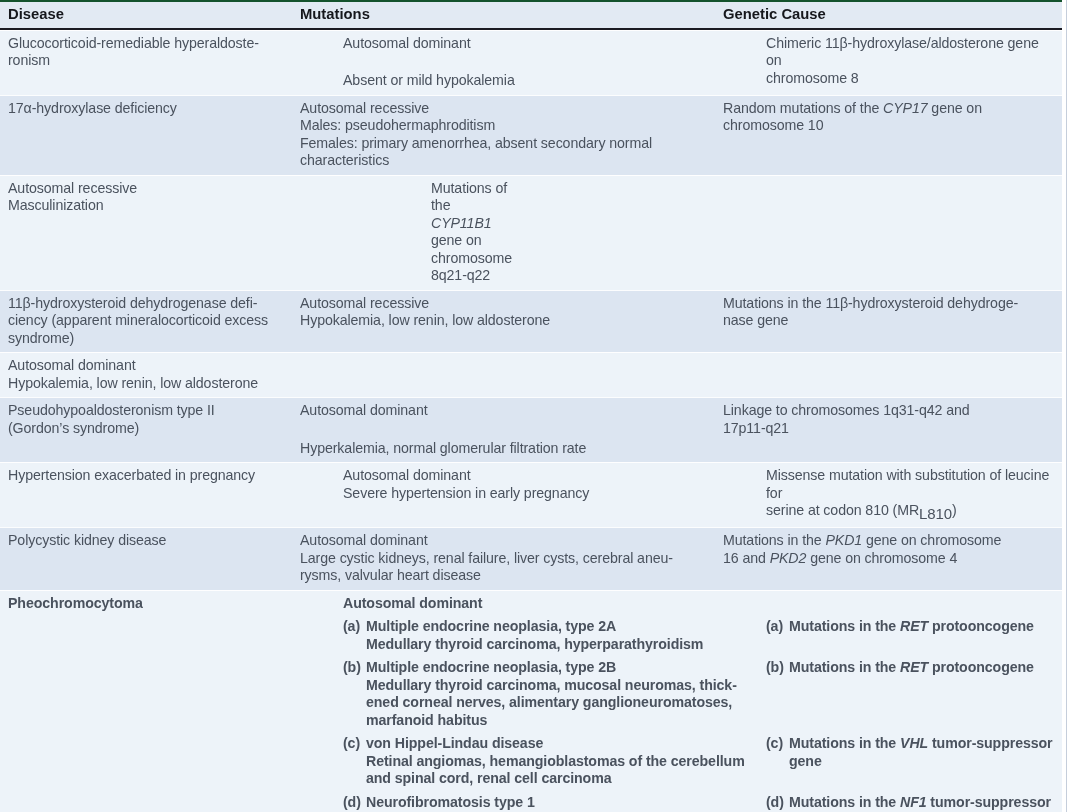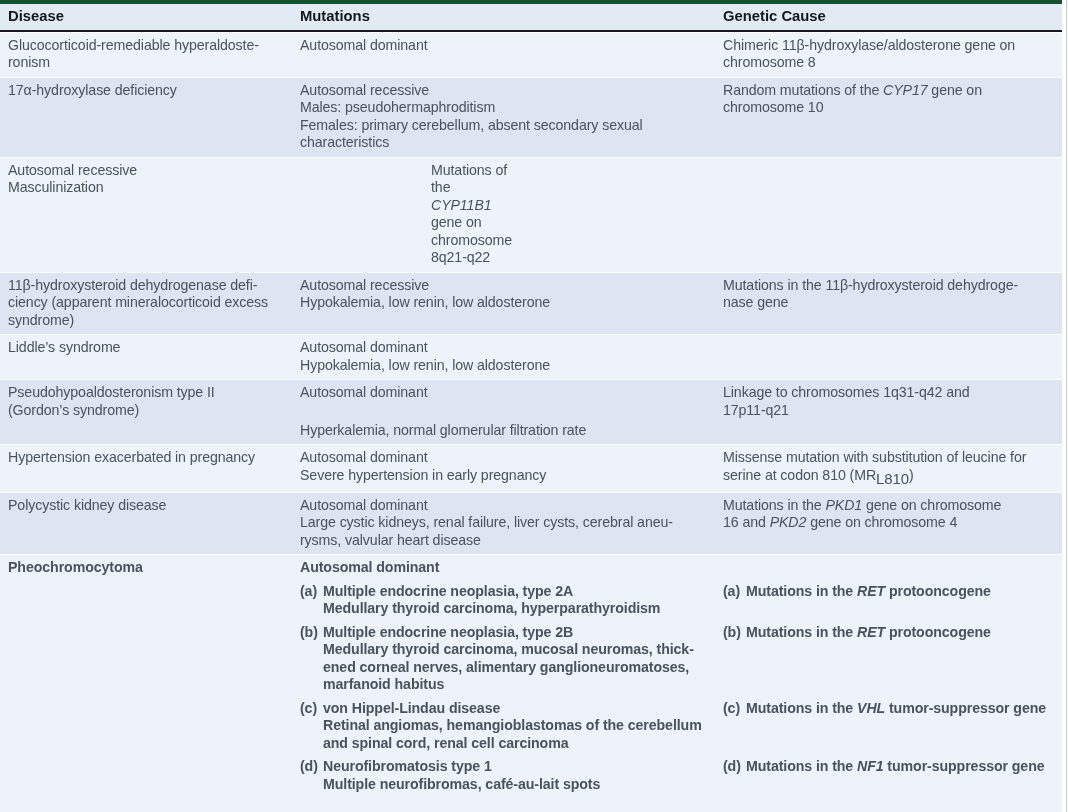--- a/index.html
+++ b/index.html
@@ -24,38 +24,38 @@
     display:flex;flex-direction:column;
     box-sizing:border-box;
   }
   .page::after{
     content:"";position:absolute;top:0;right:2px;width:1px;height:100%;
     background:var(--edge-line);
   }
   .tbl{width:1062px;display:flex;flex-direction:column;flex:1;}
   .thead{
     background:var(--header-bg);
-    border-top:4px solid #14532d;
+    border-top:2px solid #14532d;
     border-bottom:2.5px solid var(--header-rule);
     display:grid;
     grid-template-columns:292px 423px 1fr;
     padding:4px 0 4px 8px;
     font-weight:bold;
     font-size:14.8px;
     color:var(--header-text);
     letter-spacing:0;
   }
   .tbody{display:flex;flex-direction:column;flex:1;}
   .row{
     display:grid;
     grid-template-columns:292px 1fr;
     padding:4px 0 5px 8px;
     border-top:1px solid rgba(255,255,255,.9);
   }
-  .row.light{background:var(--row-light);}
+  .row.light{background:var(--row-light);gap:43px;}
   .row.dark{background:var(--row-dark);}
   .row:last-child{flex:1;font-weight:bold;}
   .disease{white-space:pre-line;padding-right:10px;}
   .sections{display:flex;flex-direction:column;}
   .section{display:grid;grid-template-columns:423px 1fr;}
   .section + .section{margin-top:6px;}
   .cell{padding-right:8px;}
   .para{white-space:pre-line;}
   .para + .para{margin-top:0;}
   .para.gap{margin-top:20px;}
@@ -77,36 +77,37 @@
       <div class="hcell">Genetic Cause</div>
     </div>
     <div class="tbody" id="tbody">
         <div class="row light">
     <div class="disease">Glucocorticoid-remediable hyperaldoste-
 ronism</div>
     <div class="sections">
             <div class="section">
     <div class="cell phen">
                 <div class="para">Autosomal dominant</div>
+                <div class="para gap">Absent or mild hypokalemia</div>
               </div>
     <div class="cell gen">
                 <div class="para">Chimeric 11β-hydroxylase/aldosterone gene on
 chromosome 8</div>
               </div>
   </div>
           </div>
   </div>
         <div class="row dark">
     <div class="disease">17α-hydroxylase deficiency</div>
     <div class="sections">
             <div class="section">
     <div class="cell phen">
                 <div class="para">Autosomal recessive</div>
                 <div class="para">Males: pseudohermaphroditism</div>
-                <div class="para">Females: primary cerebellum, absent secondary sexual
+                <div class="para">Females: primary amenorrhea, absent secondary normal
 characteristics</div>
               </div>
     <div class="cell gen">
                 <div class="para">Random mutations of the <i>CYP17</i> gene on
 chromosome 10</div>
               </div>
   </div>
           </div>
   </div>
         <div class="row light">
@@ -134,21 +135,20 @@
                 <div class="para">Hypokalemia, low renin, low aldosterone</div>
               </div>
     <div class="cell gen">
                 <div class="para">Mutations in the 11β-hydroxysteroid dehydroge-
 nase gene</div>
               </div>
   </div>
           </div>
   </div>
         <div class="row light">
-    <div class="disease">Liddle’s syndrome</div>
     <div class="sections">
             <div class="section">
     <div class="cell phen">
                 <div class="para">Autosomal dominant</div>
                 <div class="para">Hypokalemia, low renin, low aldosterone</div>
               </div>
   </div>
           </div>
   </div>
         <div class="row dark">

